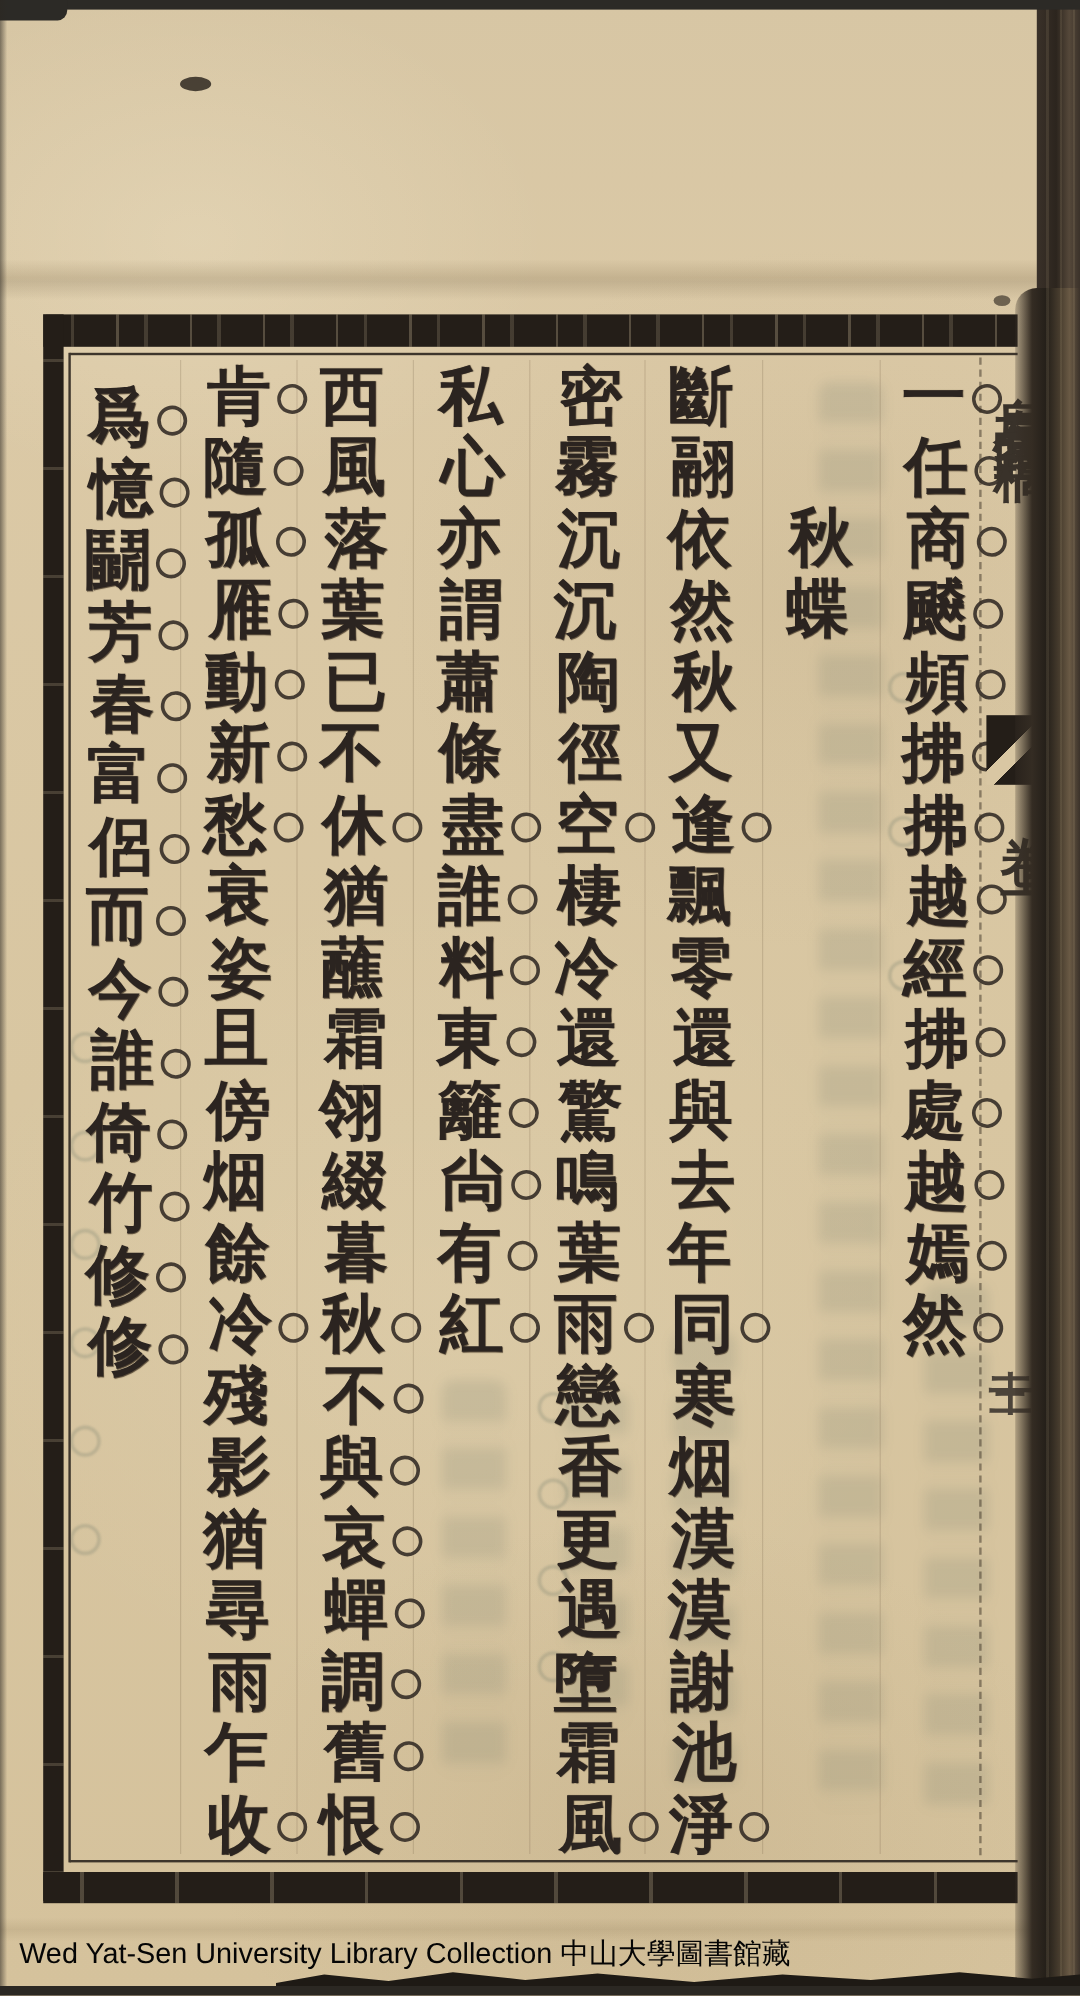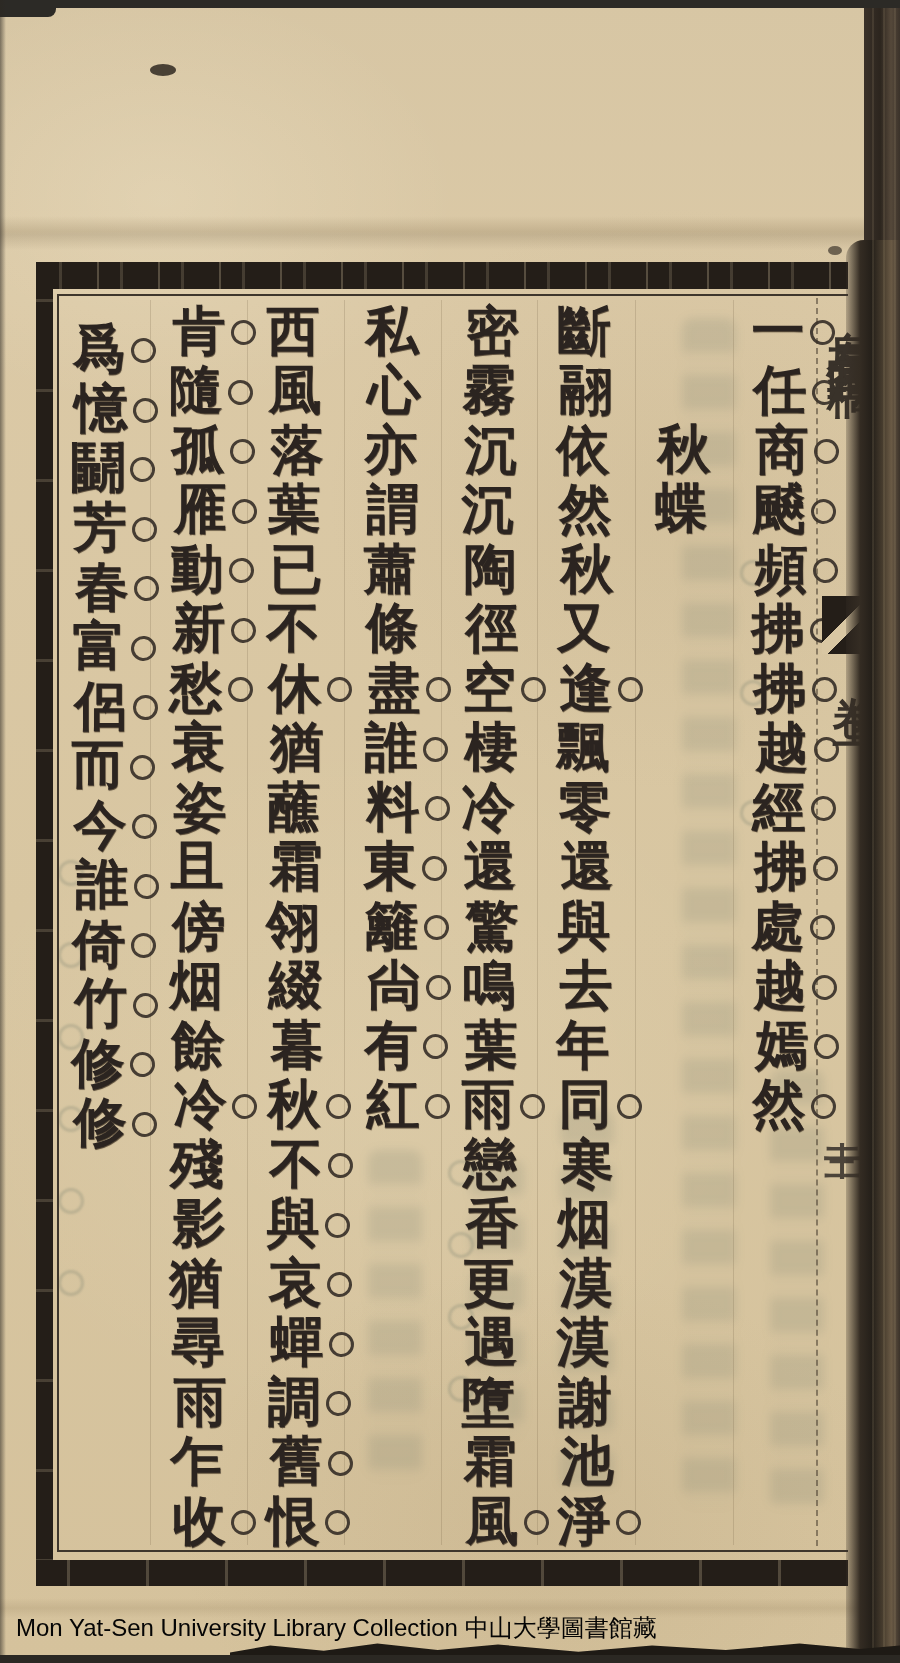--- a/index.html
+++ b/index.html
@@ -581,14 +581,14 @@
   <div id="spine"></div>
   <div id="spine-streaks"></div>
   <div id="edge-top"></div>
   <div id="edge-topleft"></div>
   <div id="edge-left"></div>
   <div id="blotch"></div>
   <div id="edge-bottom"></div>
   <div class="speck" style="left:150px;top:64px;width:26px;height:12px;opacity:.8;"></div>
   <div class="speck" style="left:828px;top:246px;width:14px;height:9px;opacity:.6;"></div>
 
-  <div id="caption">Mon Yat-Sen University Library Collection 中山大學圖書館藏</div>
+  <div id="caption">Wed Yat-Sen University Library Collection 中山大學圖書館藏</div>
 </div>
 
 </body></html>

